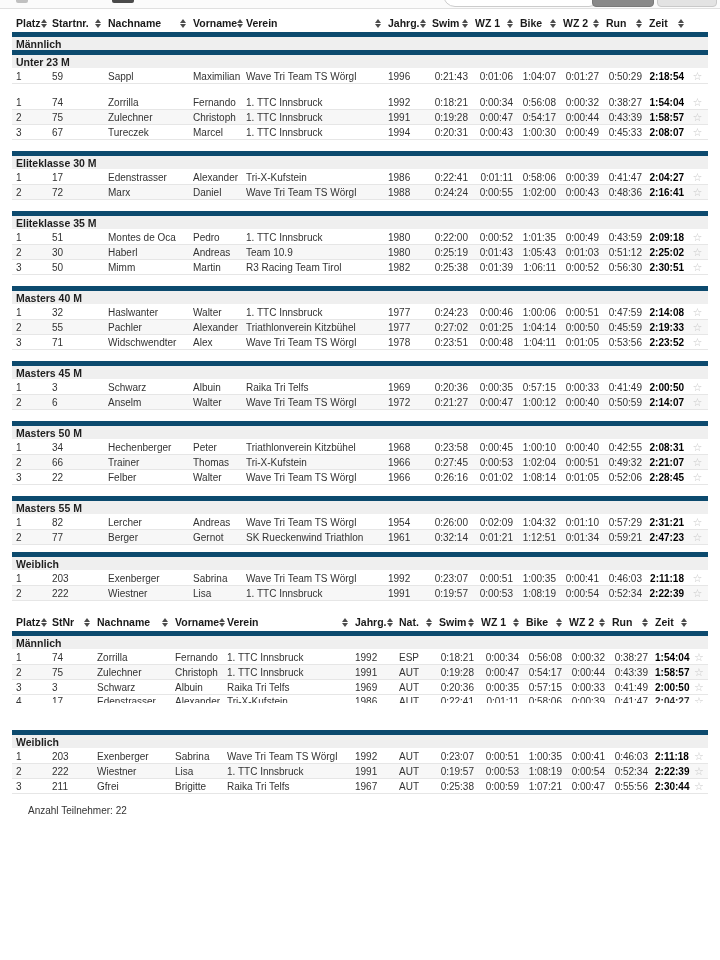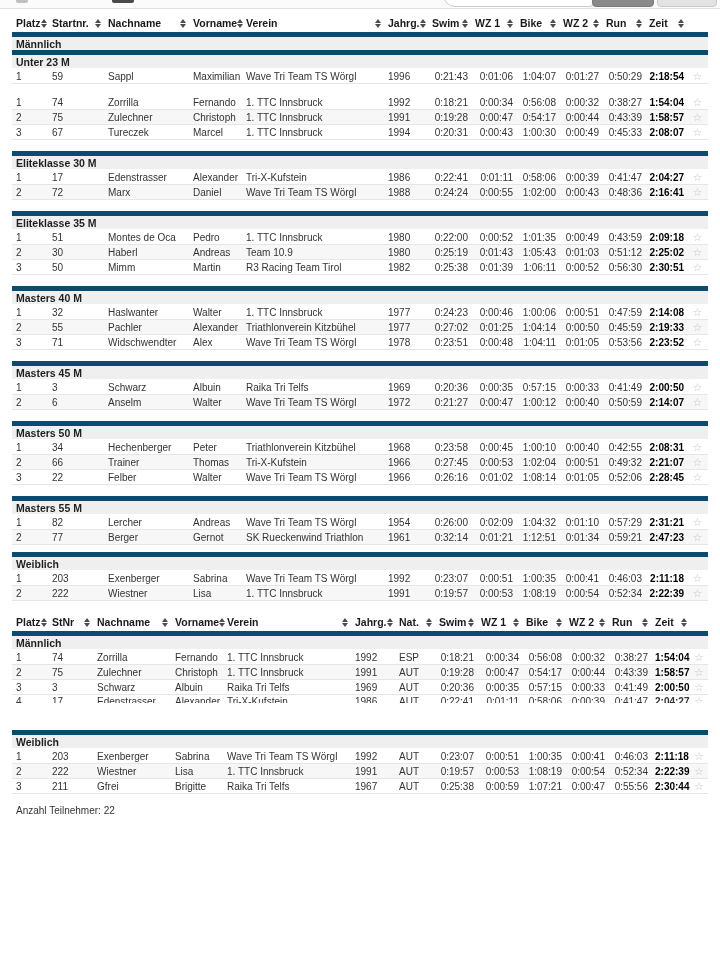--- a/index.html
+++ b/index.html
@@ -35,21 +35,21 @@
   td.sp-sm{height:7px;border:0;background:#fff;}
   td.sp-lg{height:27px;border:0;background:#fff;}
 
   td.starcell{text-align:center;padding:0;border-bottom:1px solid #e6e6e6;}
   .star{color:#c9c9c9;font-size:11px;cursor:pointer;line-height:1;}
 
   td.clipcell{padding:0;border:0;height:8px;vertical-align:top;background:#fff;}
   .cwrap{height:8px;overflow:hidden;line-height:13px;font-size:10px;white-space:nowrap;padding:0 3px 0 4px;color:#333;}
   .cwrap.starw{text-align:center;padding:0;}
 
-  .foot{font-size:10px;color:#333;margin:11px 0 0 4px;}
+  .foot{font-size:10px;color:#333;margin:11px 0 0 16px;}
 </style>
 </head>
 <body>
 
 <div class="topbar">
   <span class="tb-ico1"></span>
   <span class="tb-ico2"></span>
   <input class="tb-search" style="">
   <span class="tb-btn1"></span>
   <span class="tb-btn2"></span>

